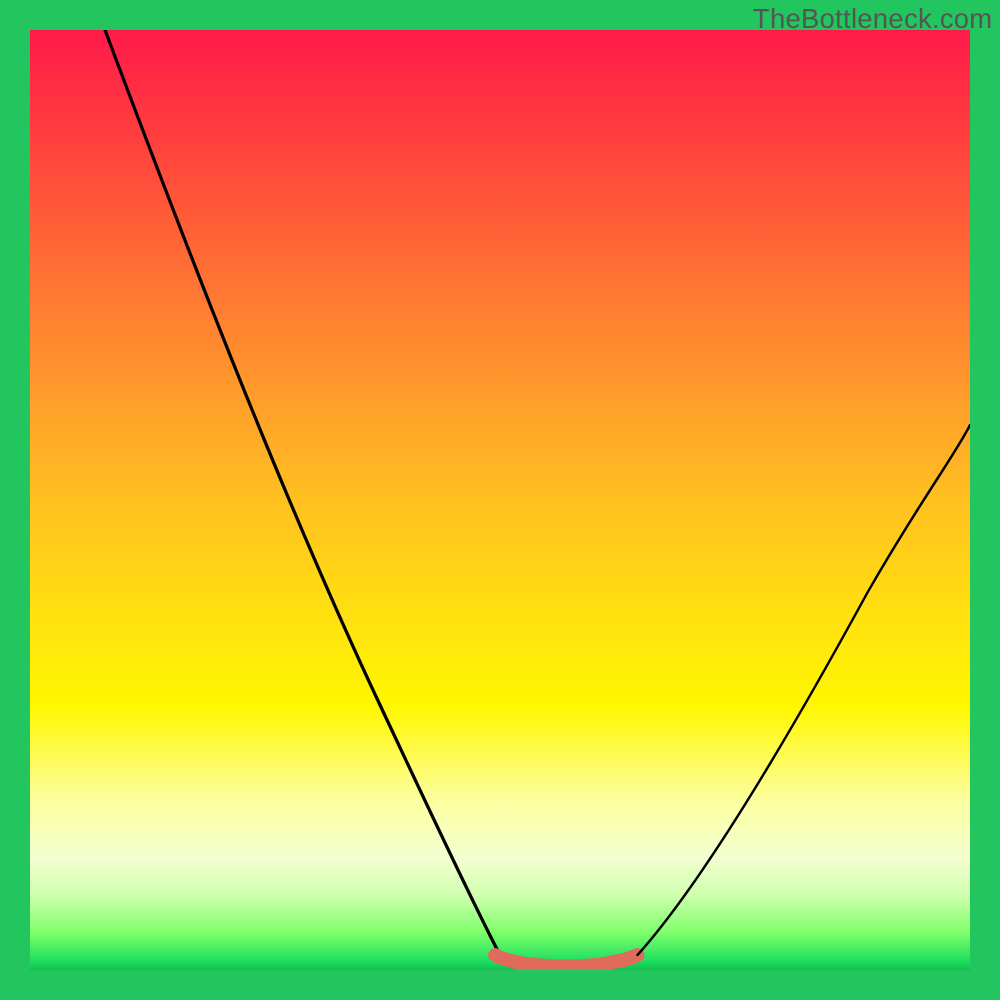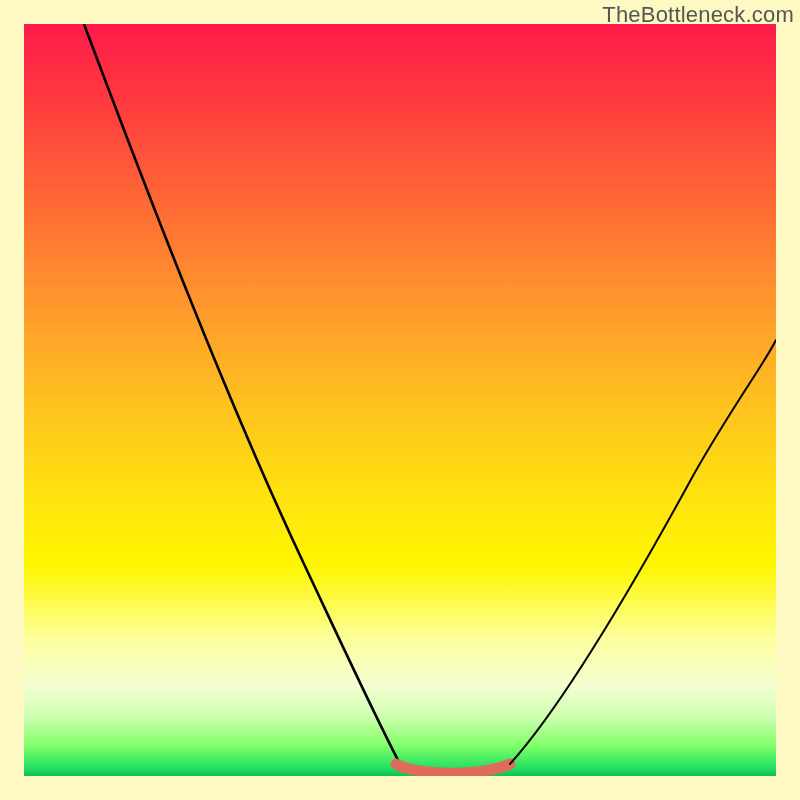--- a/index.html
+++ b/index.html
@@ -8,21 +8,21 @@
     width: 800px;
     height: 800px;
     background: #000;
     overflow: hidden;
     font-family: Arial, Helvetica, sans-serif;
   }
   .canvas {
     position: relative;
     width: 800px;
     height: 800px;
-    background: #fef9c3;
+    background: #22c55e;
   }
   .plot-area {
     position: absolute;
     left: 24px;
     top: 24px;
     width: 752px;
     height: 752px;
     overflow: hidden;
   }
   .gradient-bg {

